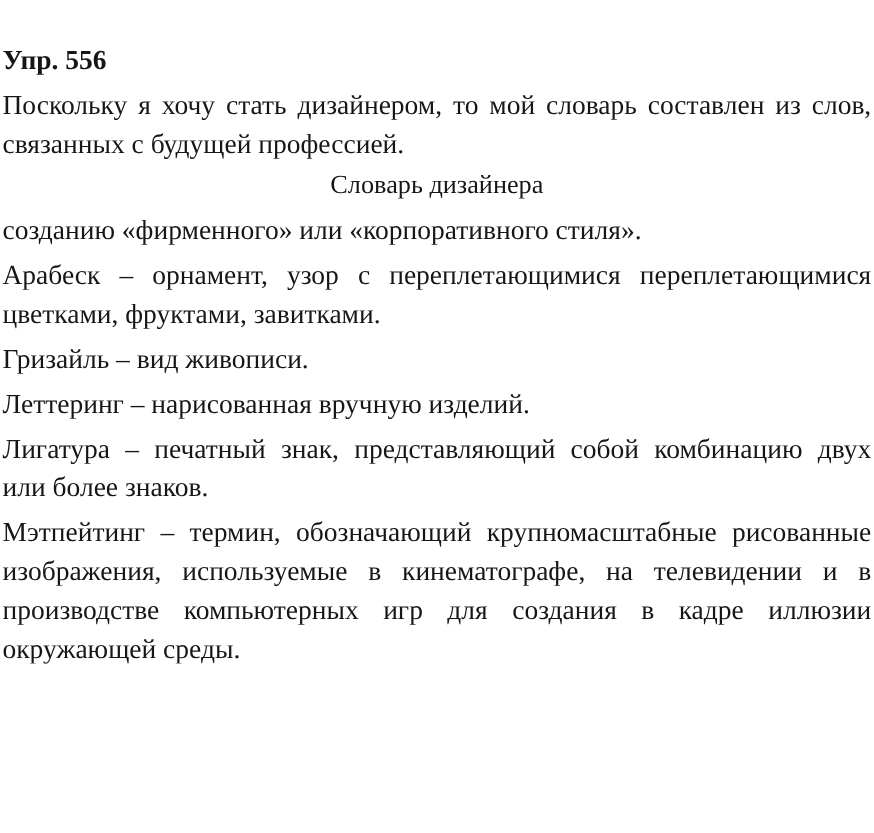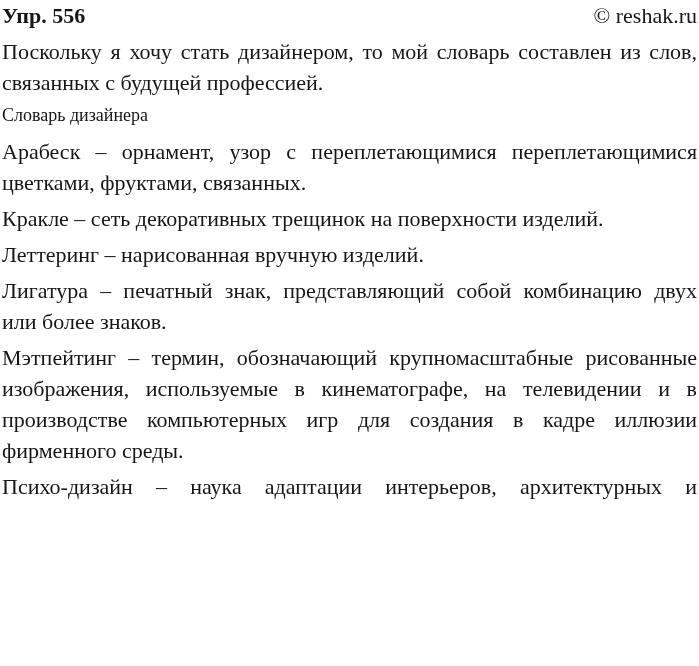--- a/index.html
+++ b/index.html
@@ -6,20 +6,21 @@
   .page {
     position: relative;
     width: 699px;
     height: 499px;
     background: #ffffff;
     color: #161616;
     font-family: "Liberation Serif", serif;
     overflow: hidden;
     box-sizing: border-box;
     padding: 2px 2px 0 2px;
+    margin-top: 32px;
   }
   .header {
     display: flex;
     justify-content: space-between;
     align-items: baseline;
     font-size: 22px;
     line-height: 28px;
   }
   .exercise { font-weight: bold; }
   .copyright { font-weight: normal; }
@@ -28,23 +29,23 @@
     line-height: 31px;
     margin: 5px 0 0 0;
   }
   .para.intro { margin-top: 6px; }
   .tline { white-space: nowrap; }
   .tline.j {
     text-align: justify;
     text-align-last: justify;
   }
   .dict-title {
-    font-size: 18px;
+    font-size: 21px;
     line-height: 31px;
-    text-align: left;
+    text-align: center;
     margin-top: 2px;
   }
   .wm-text {
     position: absolute;
     left: 16px;
     top: 516px;
     font-family: "Liberation Sans", sans-serif;
     font-weight: bold;
     font-size: 34px;
     letter-spacing: 2px;
@@ -66,57 +67,57 @@
     pointer-events: none;
   }
 </style>
 </head>
 <body>
 
 <div class="page">
 
   <div class="header">
     <span class="exercise">Упр. 556</span>
-    <span class="copyright">© reshak.ru</span>
   </div>
 
   <div class="para intro">
     <div class="tline j">Поскольку я хочу стать дизайнером, то мой словарь составлен из слов,</div>
     <div class="tline">связанных с будущей профессией.</div>
   </div>
 
   <div class="dict-title">Словарь дизайнера</div>
 
   <div class="para">
+    <div class="tline">созданию «фирменного» или «корпоративного стиля».</div>
   </div>
 
   <div class="para">
     <div class="tline j">Арабеск – орнамент, узор с переплетающимися переплетающимися</div>
-    <div class="tline">цветками, фруктами, связанных.</div>
+    <div class="tline">цветками, фруктами, завитками.</div>
   </div>
 
+  <div class="para">
+    <div class="tline">Гризайль – вид живописи.</div>
+  </div>
 
-  <div class="para">
-    <div class="tline">Кракле – сеть декоративных трещинок на поверхности изделий.</div>
-  </div>
 
   <div class="para">
     <div class="tline">Леттеринг – нарисованная вручную изделий.</div>
   </div>
 
   <div class="para">
     <div class="tline j">Лигатура – печатный знак, представляющий собой комбинацию двух</div>
     <div class="tline">или более знаков.</div>
   </div>
 
   <div class="para">
     <div class="tline j">Мэтпейтинг – термин, обозначающий крупномасштабные рисованные</div>
     <div class="tline j">изображения, используемые в кинематографе, на телевидении и в</div>
     <div class="tline j">производстве компьютерных игр для создания в кадре иллюзии</div>
-    <div class="tline">фирменного среды.</div>
+    <div class="tline">окружающей среды.</div>
   </div>
 
   <div class="para">
     <div class="tline j">Психо-дизайн – наука адаптации интерьеров, архитектурных и</div>
     <div class="tline j">ландшафтных стилей под потребности человека, его психологические</div>
   </div>
 
   <div class="wm-text">reshak.ru</div>
   <div class="wm-symbol">©</div>
 

